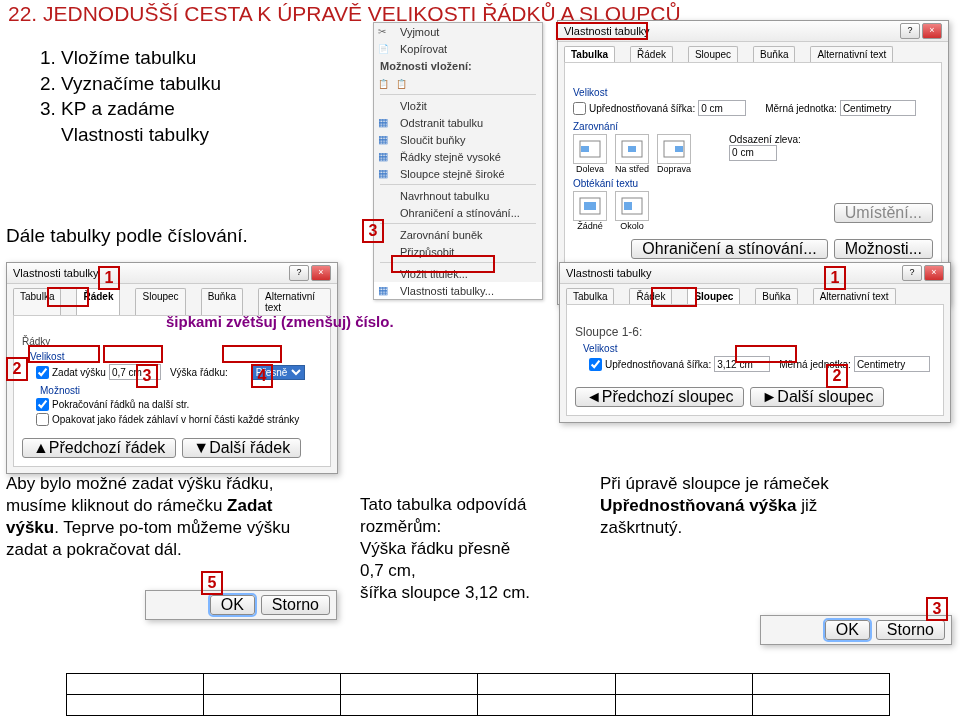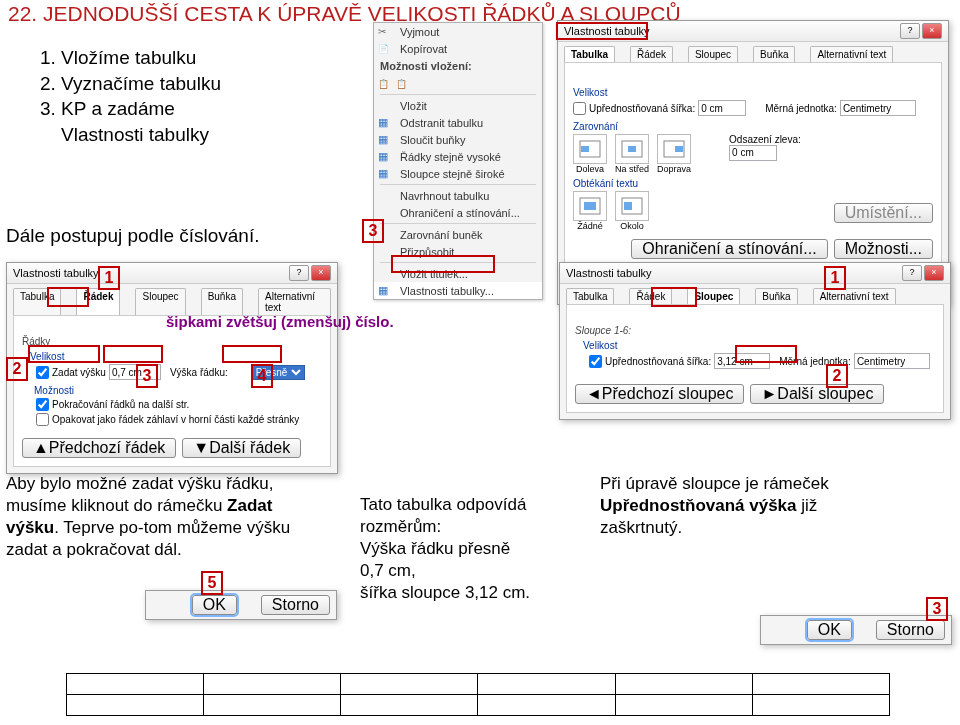--- a/index.html
+++ b/index.html
@@ -27,21 +27,21 @@
   
   .dlg { position:absolute; background:#f4f4f4; border:1px solid #9a9a9a; font-size:10px; box-shadow:2px 2px 6px rgba(0,0,0,.25); }
   .dlg .titlebar { background:linear-gradient(#fdfdfd,#ececec); border-bottom:1px solid #ccc; height:20px; display:flex; align-items:center; padding:0 6px; font-size:11px; justify-content:space-between;}
   .dlg .tabs { display:flex; gap:15px; padding:4px 6px 0 6px; }
   .dlg .tab { border:1px solid #bbb; border-bottom:none; background:#f7f7f7; padding:2px 6px; font-size:10px; border-radius:2px 2px 0 0;}
   .dlg .tab.sel { background:#fff; font-weight:600;}
   .dlg .body { background:#fff; margin:0 6px 6px 6px; border:1px solid #ccc; padding:20px 8px 8px 8px; }
   .dlg .grp { font-size:10px; color:#003399; margin:4px 0 2px 0; }
   .dlg input[type=text]{ border:1px solid #abadb3; height:14px; padding:0 2px; font-size:10px;}
   .dlg .btn { display:inline-flex; align-items:center; justify-content:center; border:1px solid #8a8a8a; background:linear-gradient(#fdfdfd,#e4e4e4); height:18px; padding:0 10px; font-size:16px; border-radius:3px;}
-  .dlg .foot { display:flex; justify-content:flex-end; gap:24px; padding:4px 6px 6px; }
+  .dlg .foot { display:flex; justify-content:flex-end; gap:6px; padding:4px 6px 6px; }
   .chk { display:inline-flex; align-items:center; gap:3px; font-size:10px;}
   .chk input { margin:0; }
   .alignbox { width:32px; height:28px; border:1px solid #bbb; display:inline-flex; align-items:center; justify-content:center; background:#fff;}
   .alignbox svg{display:block}
 
   .numbox { position:absolute; border:2px solid #c00000; color:#c00000; font-weight:bold; font-size:16px; width:18px; height:20px; text-align:center; line-height:20px; background:rgba(255,255,255,0);}
   .redframe { position:absolute; border:2px solid #c00000; }
 
   .purpletext { color:#800080; font-weight:bold; font-size:15px; position:absolute; }
 
@@ -64,21 +64,21 @@
 
   <div class="title">22. JEDNODUŠŠÍ CESTA K ÚPRAVĚ VELIKOSTI ŘÁDKŮ A SLOUPCŮ</div>
 
   <div class="steps">
     <div>1. Vložíme tabulku</div>
     <div>2. Vyznačíme tabulku</div>
     <div>3. KP a zadáme</div>
     <div>    Vlastnosti tabulky</div>
   </div>
 
-  <div class="follow">Dále postupuj podle číslování.</div>
+  <div class="follow">Dále tabulky podle číslování.</div>
 
   <div class="ctxmenu">
     <div class="row">
         <span class="ico ico-cut"></span>
         <span class="lbl">Vyjmout</span>
       </div>
     <div class="row">
         <span class="ico ico-copy"></span>
         <span class="lbl">Kopírovat</span>
       </div>
@@ -231,21 +231,21 @@
     <div class="body">
       <div style="font-size:10px; color:#444;">Řádky</div>
       <div class="grp" style="margin-left:8px">Velikost</div>
       <div class="chk" style="margin-left:14px">
         <input type="checkbox" checked="" style="">
         <span>Zadat výšku</span>
         <input type="text" style="width: 46px;" value="0,7 cm">
         <span style="margin-left:6px">Výška řádku:</span>
         <select style="font-size:10px; background:#3874c9; color:#fff; border:1px solid #2d5ea0;margin-left:20px;"><option>Přesně</option></select>
       </div>
-      <div class="grp" style="margin-left:12px">Možnosti</div>
+      <div class="grp" style="margin-left:18px">Možnosti</div>
       <div class="chk" style="margin-left:14px">
           <input type="checkbox" checked="" style="">
           <span>Pokračování řádků na další str.</span>
         </div>
       <div class="chk" style="margin-left:14px">
           <input type="checkbox" style="">
           <span>Opakovat jako řádek záhlaví v horní části každé stránky</span>
         </div>
       <div style="display:flex; gap:6px; margin-top:10px;">
         <span class="btn">▲ <span>Předchozí řádek</span></span>
@@ -270,21 +270,21 @@
         </div>
     </div>
     <div class="tabs">
       <div class="tab">Tabulka</div>
       <div class="tab">Řádek</div>
       <div class="tab sel">Sloupec</div>
       <div class="tab">Buňka</div>
       <div class="tab">Alternativní text</div>
     </div>
     <div class="body">
-      <div style="font-size:10px; color:#444;font-style:italic;">Sloupce 1-6:</div>
+      <div style="font-size:12px; color:#444;">Sloupce 1-6:</div>
       <div class="grp" style="margin-left:8px">Velikost</div>
       <div class="chk" style="margin-left:14px">
         <input type="checkbox" checked="" style="">
         <span>Upřednostňovaná šířka:</span>
         <input type="text" style="width: 50px;" value="3,12 cm">
         <span style="margin-left:6px">Měrná jednotka:</span>
         <input type="text" style="width: 70px;" value="Centimetry">
       </div>
       <div style="display:flex; gap:6px; margin-top:14px;">
         <span class="btn">◄ <span>Předchozí sloupec</span></span>

